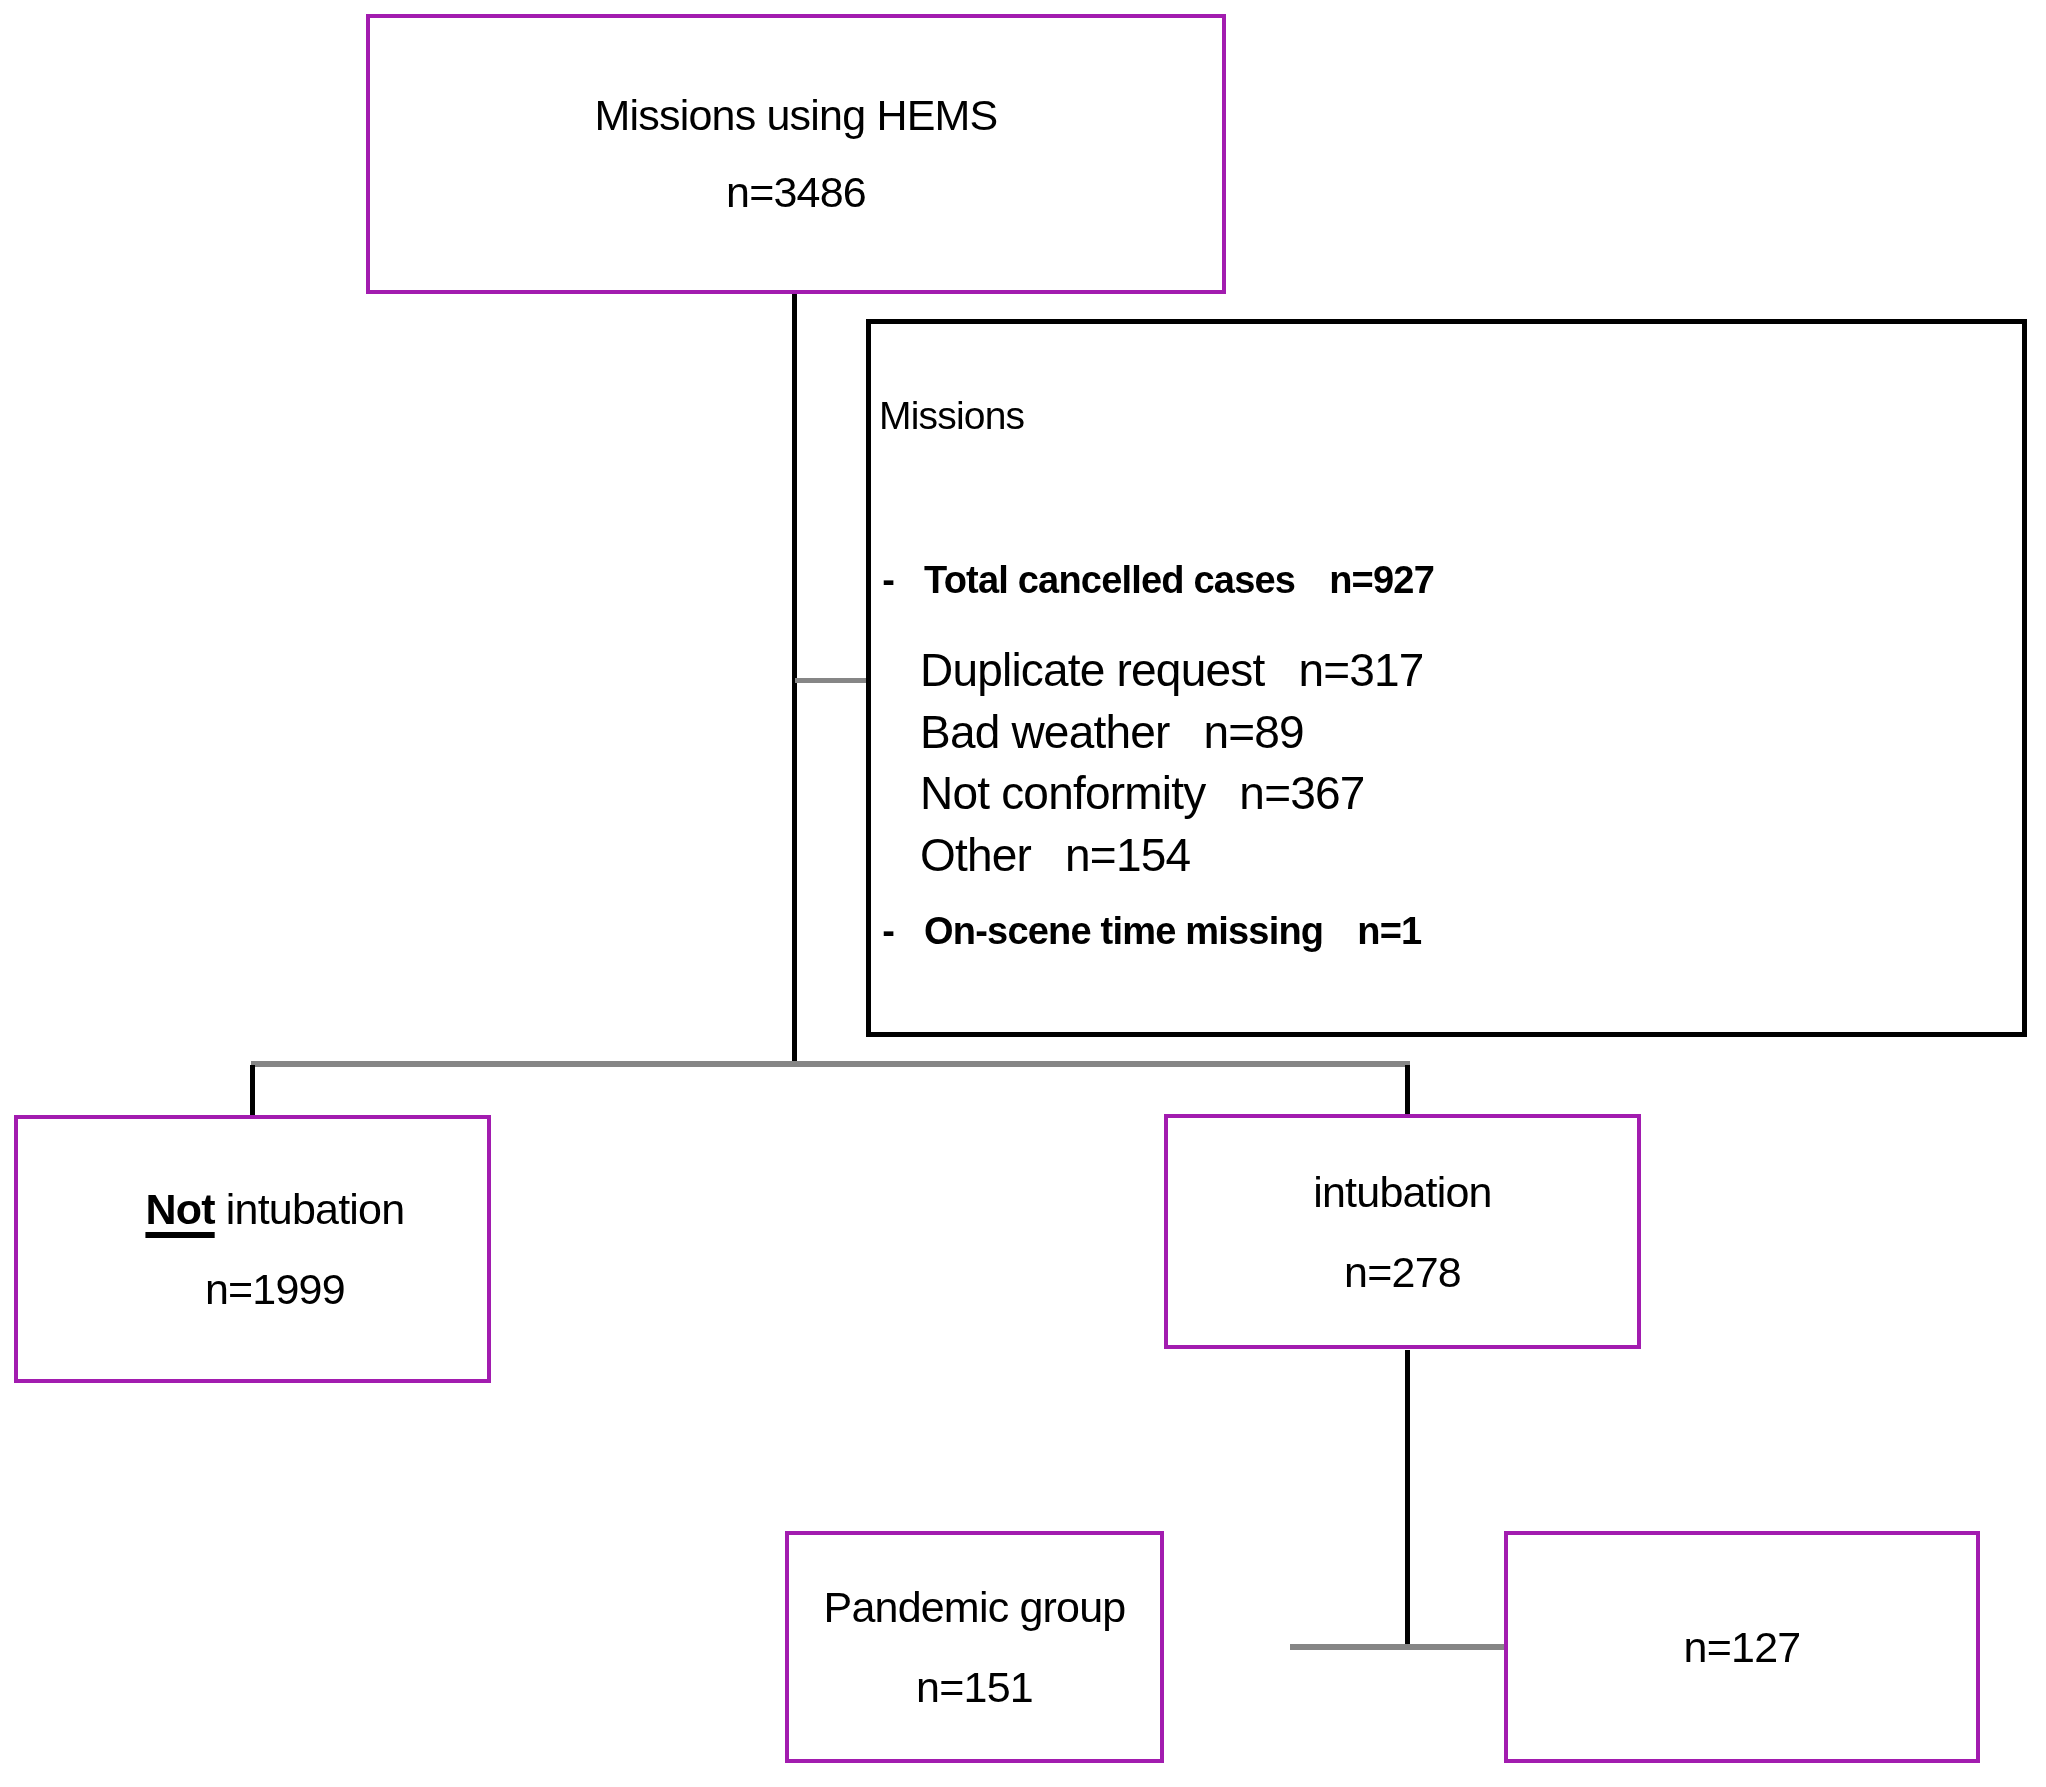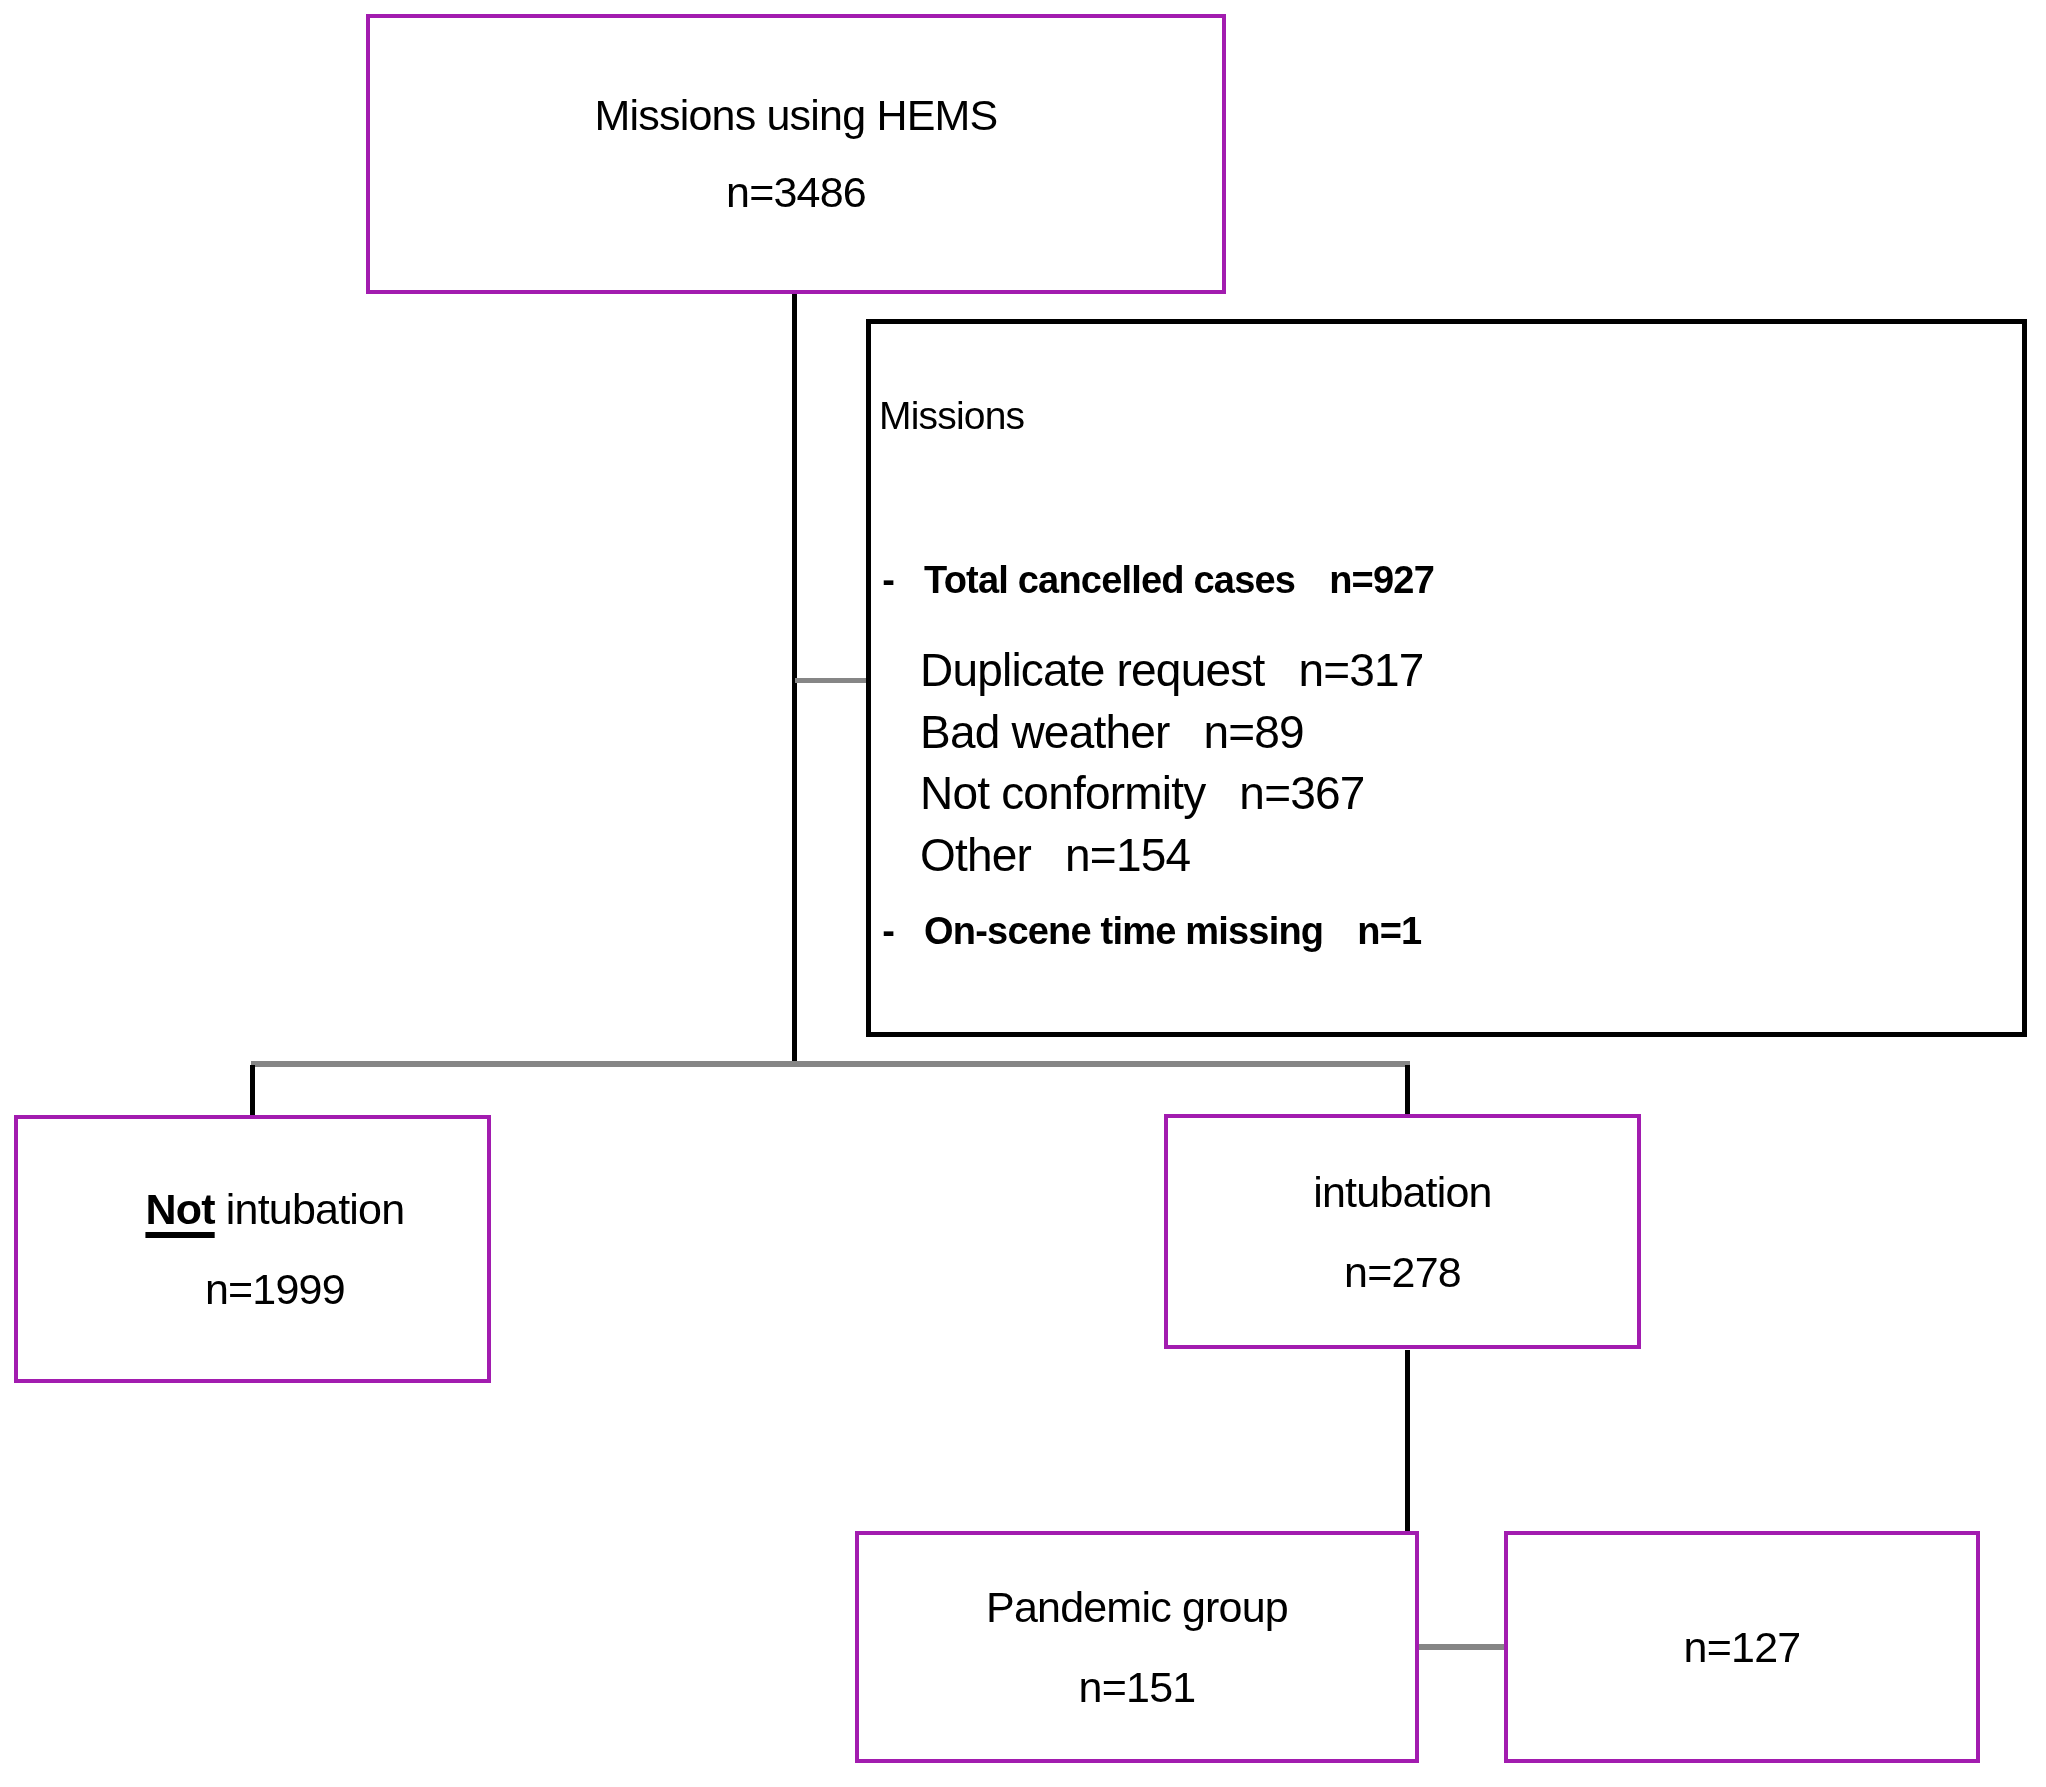--- a/index.html
+++ b/index.html
@@ -41,22 +41,22 @@
   #top-box .bx-line { line-height: 77px; }
   #not-intubation-box {
     left: 14.4px; top: 1115px;
     width: 477px; height: 268px; padding-left: 44px;
   }
   #intubation-box {
     left: 1164px; top: 1114px;
     width: 477px; height: 235px;
   }
   #pandemic-box {
-    left: 855px; top: 1531px;
-    width: 564px; height: 232px;
+    left: 785px; top: 1531px;
+    width: 379px; height: 232px;
   }
   #control-box {
     left: 1504px; top: 1531px;
     width: 476px; height: 232px;
   }
   .bold-underline {
     font-weight: bold;
     text-decoration: underline;
     text-underline-offset: 8px;
     text-decoration-thickness: 5.6px;

